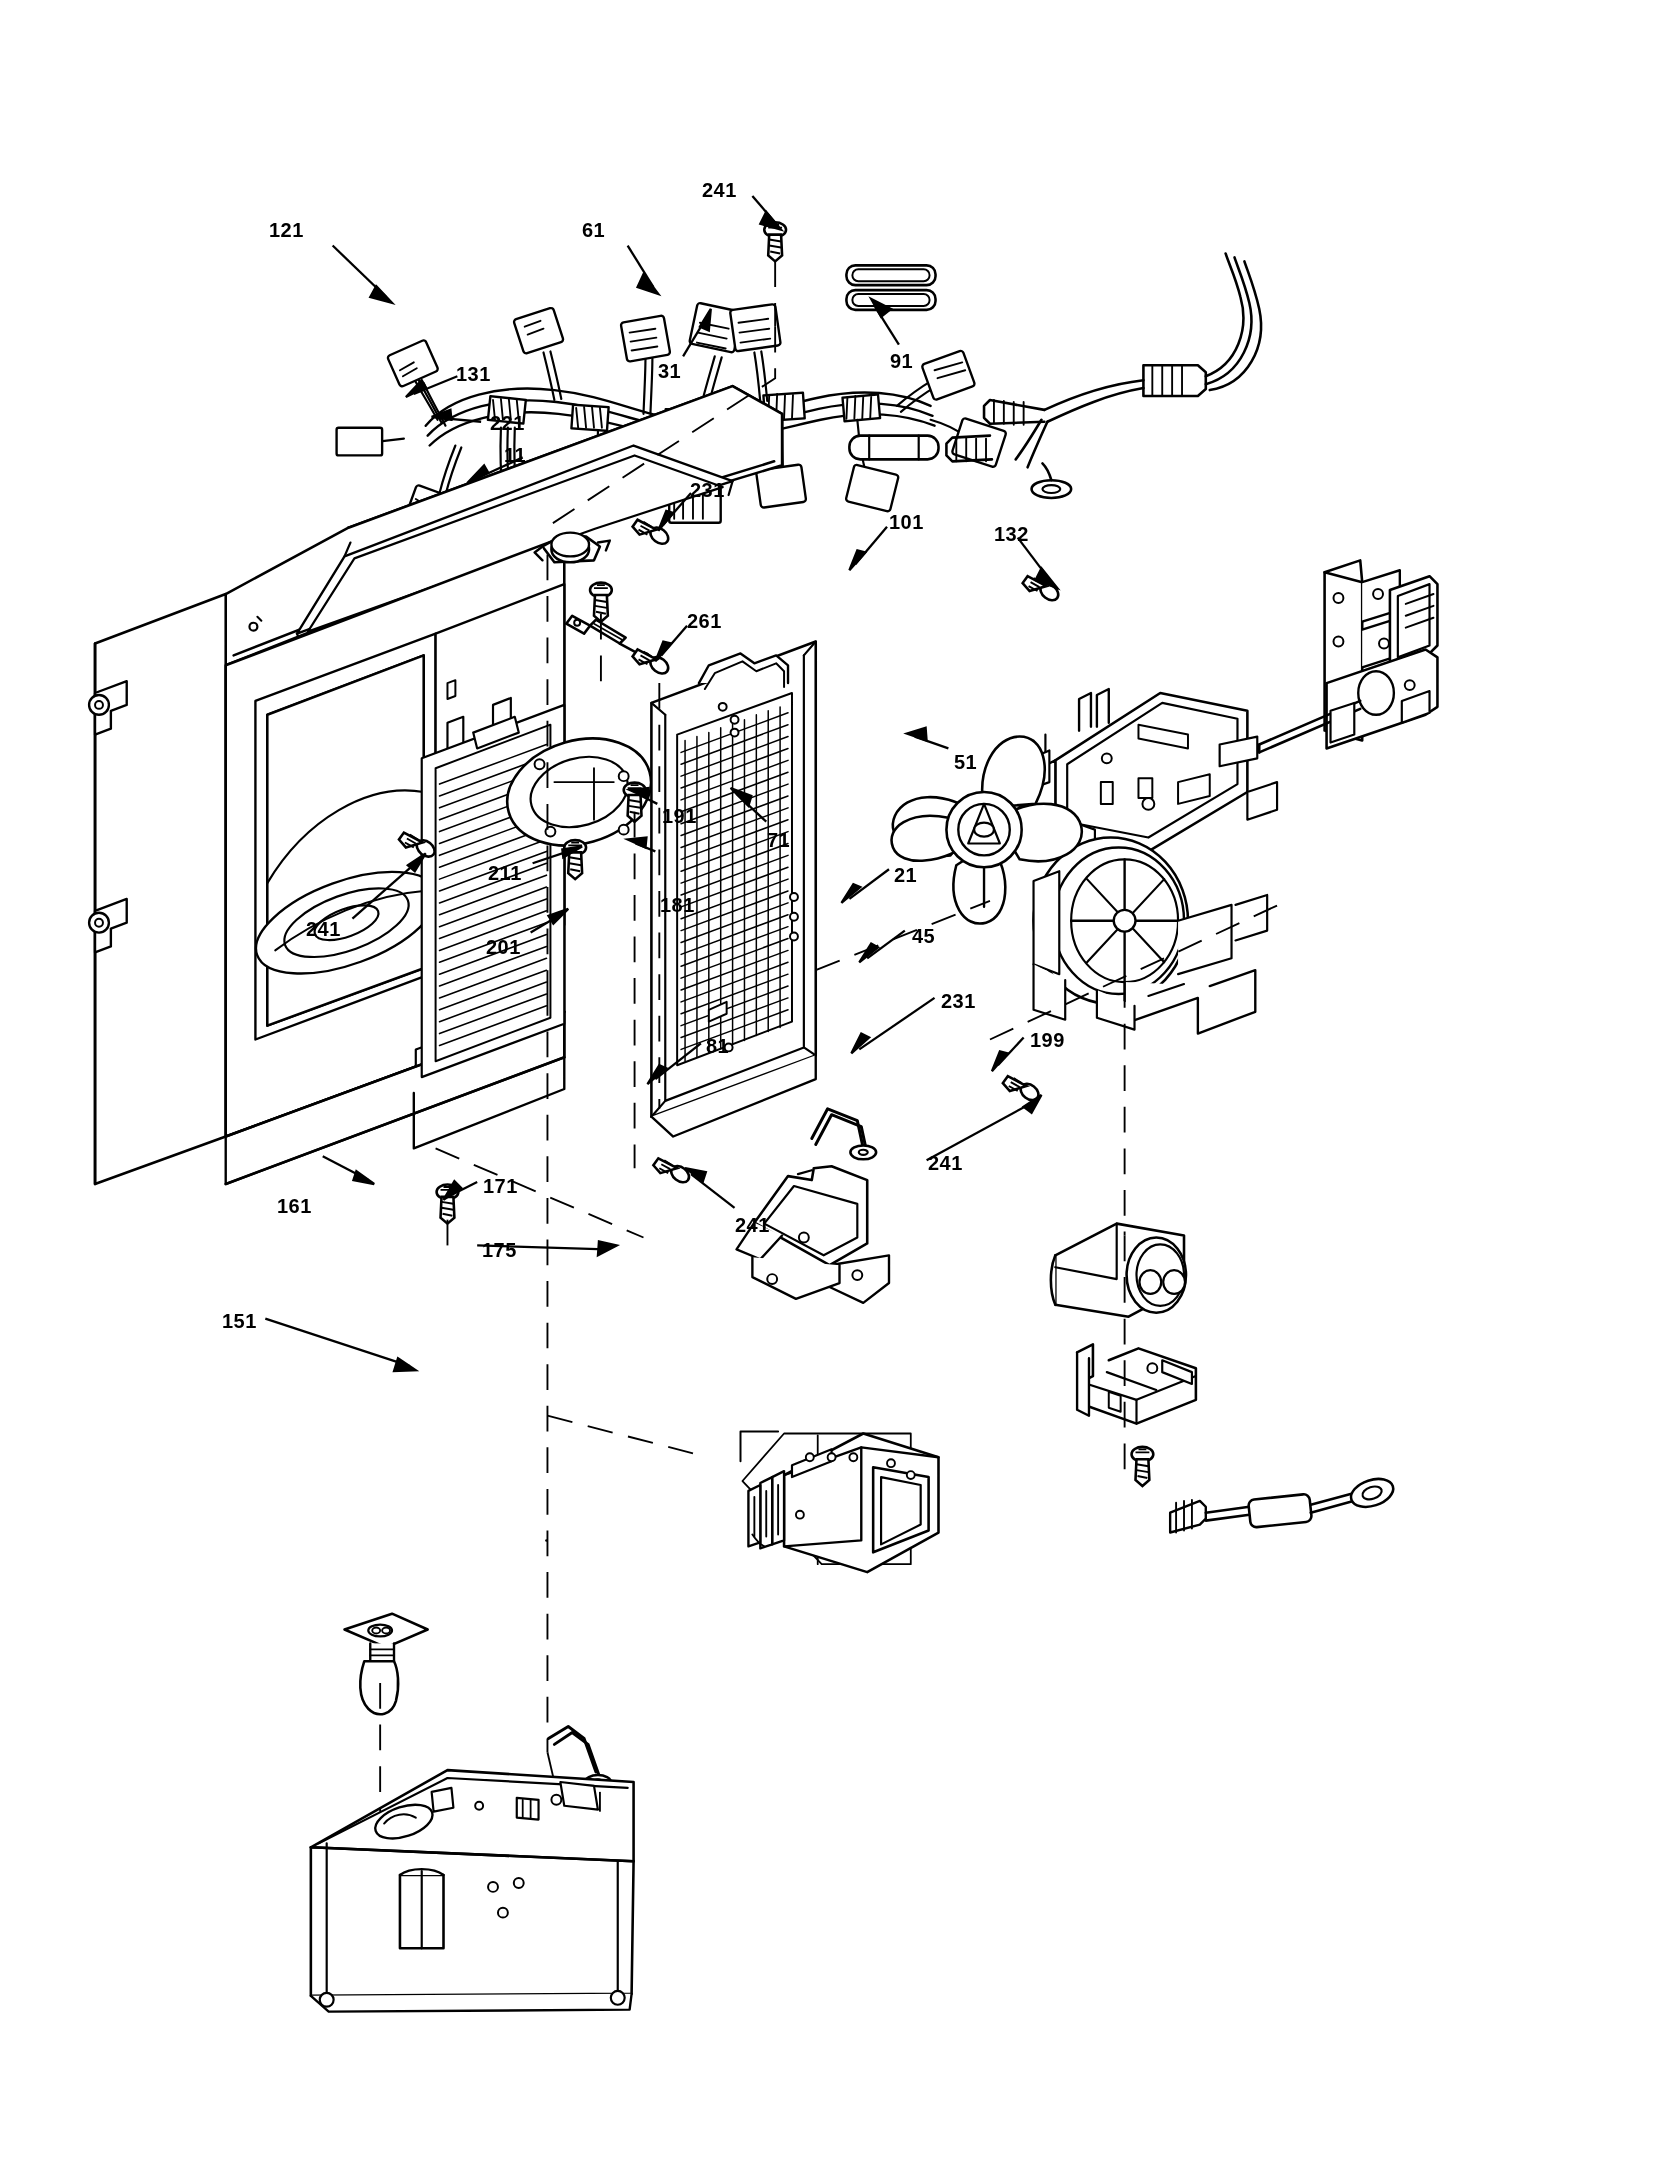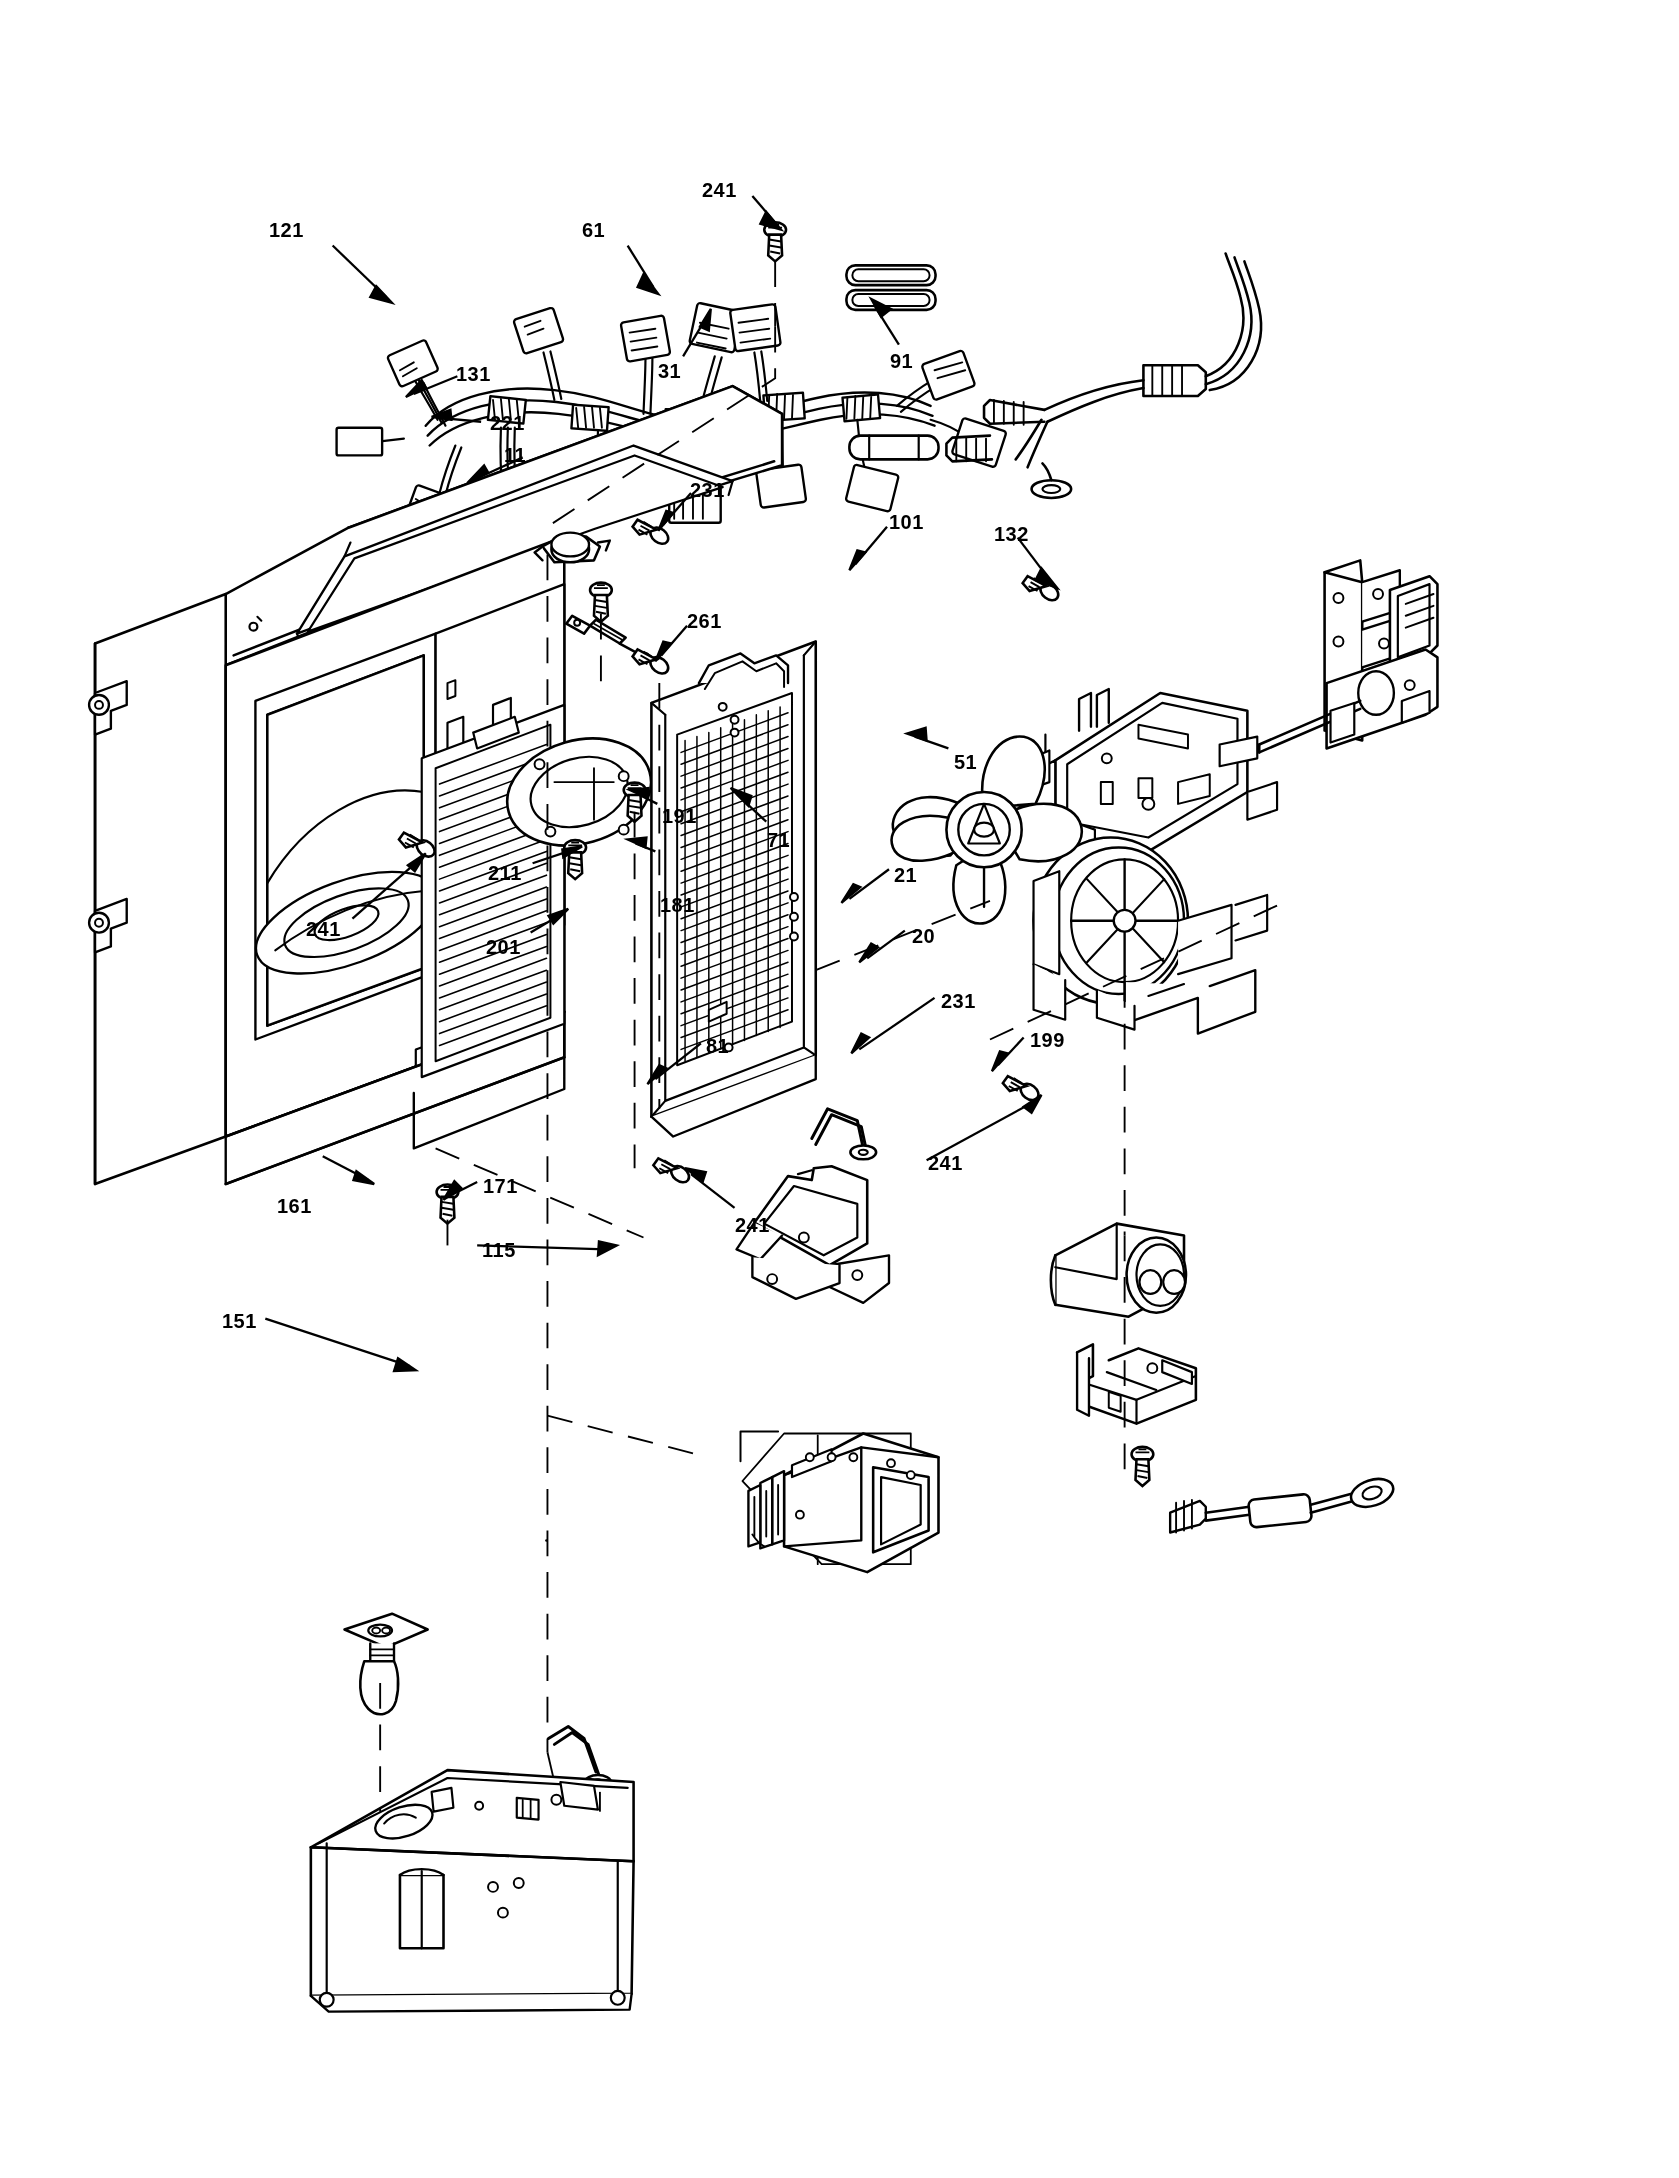--- a/index.html
+++ b/index.html
@@ -583,25 +583,25 @@
 <div class="callout" style="left:994px;top:524px;">132</div>
 <div class="callout" style="left:687px;top:611px;">261</div>
 <div class="callout" style="left:954px;top:752px;">51</div>
 <div class="callout" style="left:662px;top:806px;">191</div>
 <div class="callout" style="left:767px;top:830px;">71</div>
 <div class="callout" style="left:660px;top:853px;margin-top:42px;">181</div>
 <div class="callout" style="left:488px;top:863px;">211</div>
 <div class="callout" style="left:486px;top:937px;">201</div>
 <div class="callout" style="left:306px;top:919px;">241</div>
 <div class="callout" style="left:894px;top:865px;">21</div>
-<div class="callout" style="left:912px;top:926px;">20</div>
+<div class="callout" style="left:912px;top:926px;">45</div>
 <div class="callout" style="left:941px;top:991px;">231</div>
 <div class="callout" style="left:1030px;top:1030px;">199</div>
 <div class="callout" style="left:928px;top:1153px;">241</div>
 <div class="callout" style="left:706px;top:1036px;">81</div>
 <div class="callout" style="left:735px;top:1215px;">241</div>
 <div class="callout" style="left:277px;top:1196px;">161</div>
 <div class="callout" style="left:483px;top:1176px;">171</div>
-<div class="callout" style="left:482px;top:1240px;">115</div>
+<div class="callout" style="left:482px;top:1240px;">175</div>
 <div class="callout" style="left:222px;top:1311px;">151</div>
 
 </div>
 
 
 </body></html>

